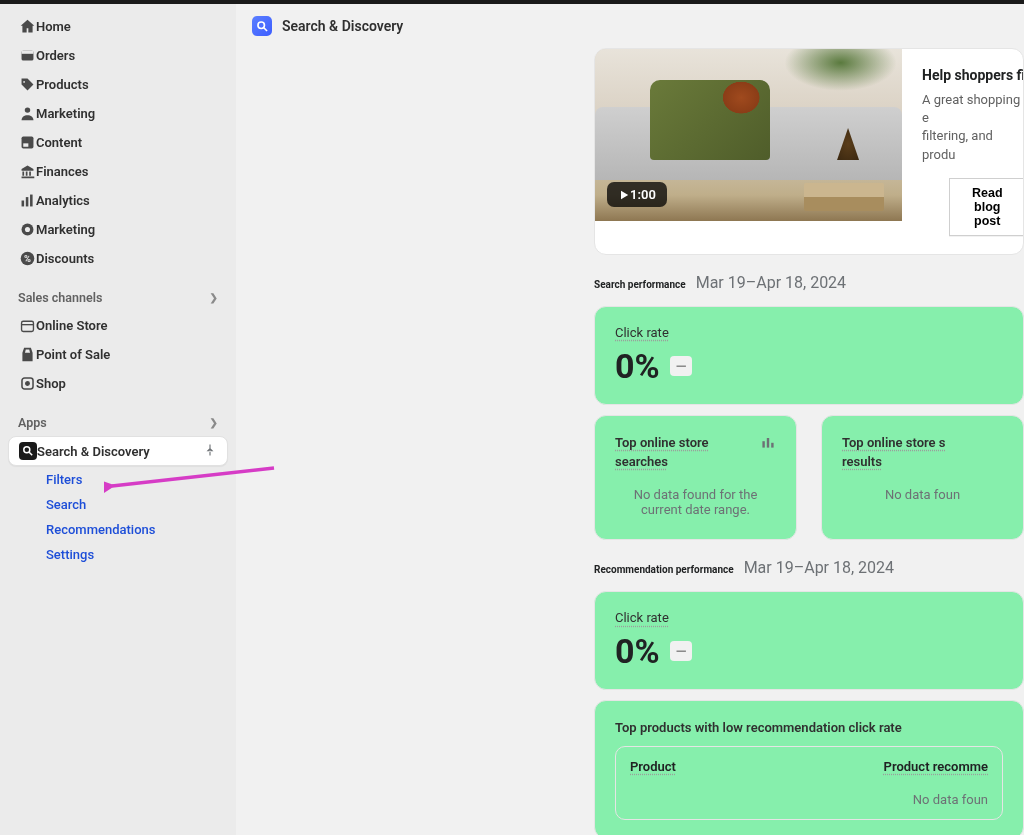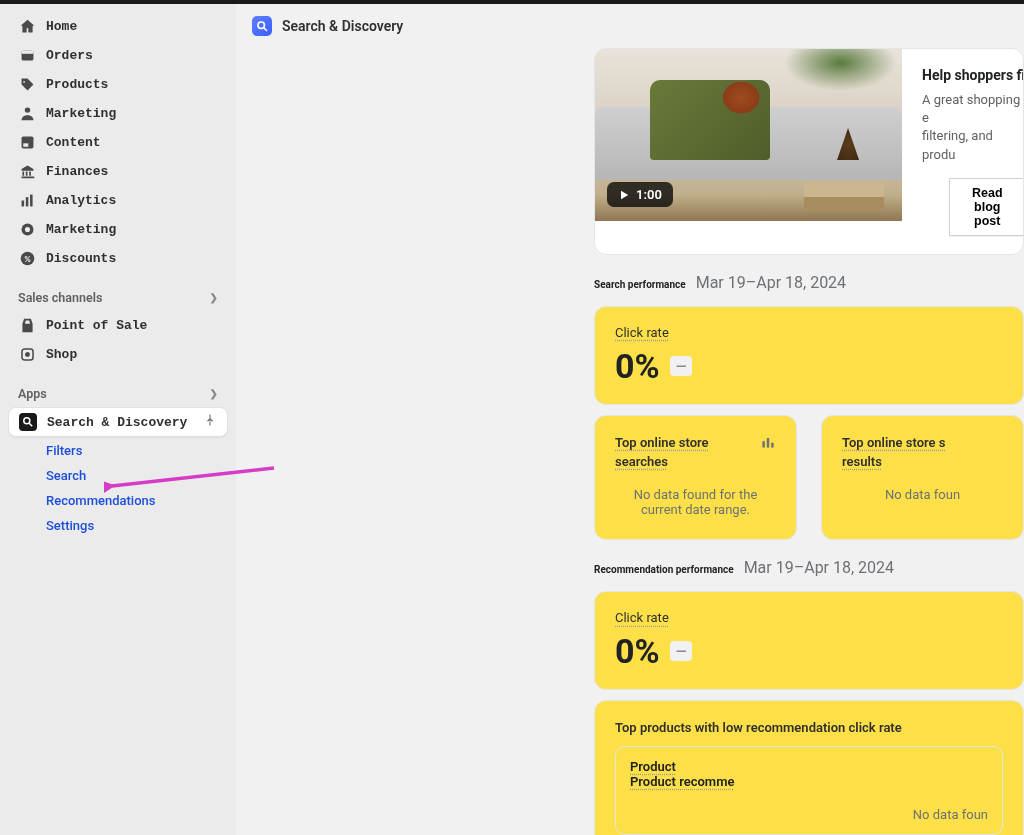--- a/index.html
+++ b/index.html
@@ -27,26 +27,24 @@
       padding: 8px;
       overflow-y: auto;
       flex-shrink: 0;
     }
     .nav-item {
       display: flex;
       align-items: center;
       padding: 5px 10px;
       border-radius: 8px;
       cursor: pointer;
-      gap: 10px;
       font-size: 13px;
       font-weight: 600;
       color: #303030;
       margin-bottom: 1px;
-      font-family: Liberation Mono, monospace;
     }
     .nav-icon {
       width: 18px;
       height: 18px;
       display: flex;
       align-items: center;
       justify-content: center;
       color: #4a4a4a;
     }
     .nav-section-header {
@@ -142,21 +140,20 @@
       left: 12px;
       bottom: 14px;
       background: rgba(0,0,0,0.75);
       color: #fff;
       padding: 5px 11px;
       border-radius: 7px;
       font-size: 13px;
       font-weight: 600;
       display: flex;
       align-items: center;
-      gap: 6px;
     }
     .hero-body {
       padding: 18px 20px;
       flex: 1;
     }
     .hero-title {
       font-size: 14px;
       font-weight: 700;
       margin-bottom: 8px;
     }
@@ -187,21 +184,21 @@
     .section-title {
       font-size: 10px;
       font-weight: 700;
       color: #202223;
     }
     .section-date {
       font-size: 16px;
       color: #6d7175;
     }
     .card {
-      background: #fde047;
+      background: #86efac;
       border-radius: 12px;
       border: 1px solid #e5e5e5;
       padding: 18px 20px;
       margin-bottom: 10px;
     }
     .metric-label {
       font-size: 13px;
       color: #303030;
       text-decoration-line: underline;
       text-decoration-style: dotted;
@@ -253,21 +250,20 @@
       color: #6d7175;
       font-size: 13px;
       padding: 16px 0 4px 0;
     }
     .table-header-row {
       display: flex;
       justify-content: space-between;
       font-size: 13px;
       font-weight: 600;
       padding: 12px 14px 10px 14px;
-      flex-direction: column;
     }
     .table-header-row span {
       text-decoration-line: underline;
       text-decoration-style: dotted;
       text-decoration-color: #9c9c9c;
       text-underline-offset: 3px;
     }
     .inner-table {
       border: 1px solid #e5e5e5;
       border-radius: 10px;
@@ -399,20 +395,29 @@
             <circle cx="10" cy="10" r="8"></circle>
             <text x="10" y="14" text-anchor="middle" fill="#ebebeb" font-size="11" font-weight="bold">%</text>
           </svg>
       </span>
       <span>Discounts</span>
     </div>
 
     <div class="nav-section-header">
       <span>Sales channels</span>
       <span class="chevron">❯</span>
+    </div>
+    <div class="nav-item">
+      <span class="nav-icon">
+        <svg width="17" height="17" viewBox="0 0 20 20" fill="none" stroke="currentColor" stroke-width="1.6">
+            <rect x="3" y="5" width="14" height="12" rx="2"></rect>
+            <path d="M3 9h14"></path>
+          </svg>
+      </span>
+      <span>Online Store</span>
     </div>
     <div class="nav-item">
       <span class="nav-icon">
         <svg width="17" height="17" viewBox="0 0 20 20" fill="currentColor">
             <path d="M6 2l-2 6v10h12V8l-2-6H6zm2 2h4l1 4H7l1-4z"></path>
           </svg>
       </span>
       <span>Point of Sale</span>
     </div>
     <div class="nav-item">

